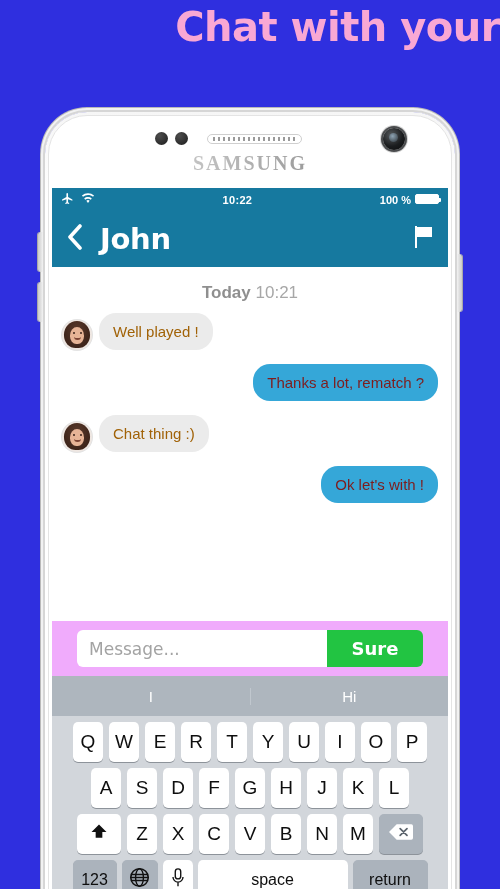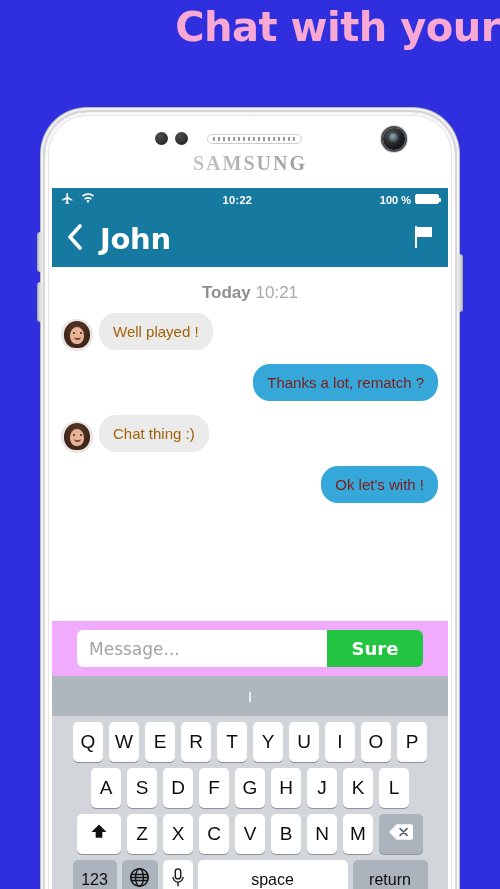--- a/index.html
+++ b/index.html
@@ -371,20 +371,21 @@
 
     <div class="inputbar">
       <div class="msgfield">Message...</div>
       <div class="sendbtn">Sure</div>
     </div>
 
     <div class="keyboard">
 
       <div class="suggest">
         <div>I</div>
+        <div>Hi</div>
       </div>
 
       <div class="krow r1">
         <div class="key">Q</div>
         <div class="key">W</div>
         <div class="key">E</div>
         <div class="key">R</div>
         <div class="key">T</div>
         <div class="key">Y</div>
         <div class="key">U</div>

